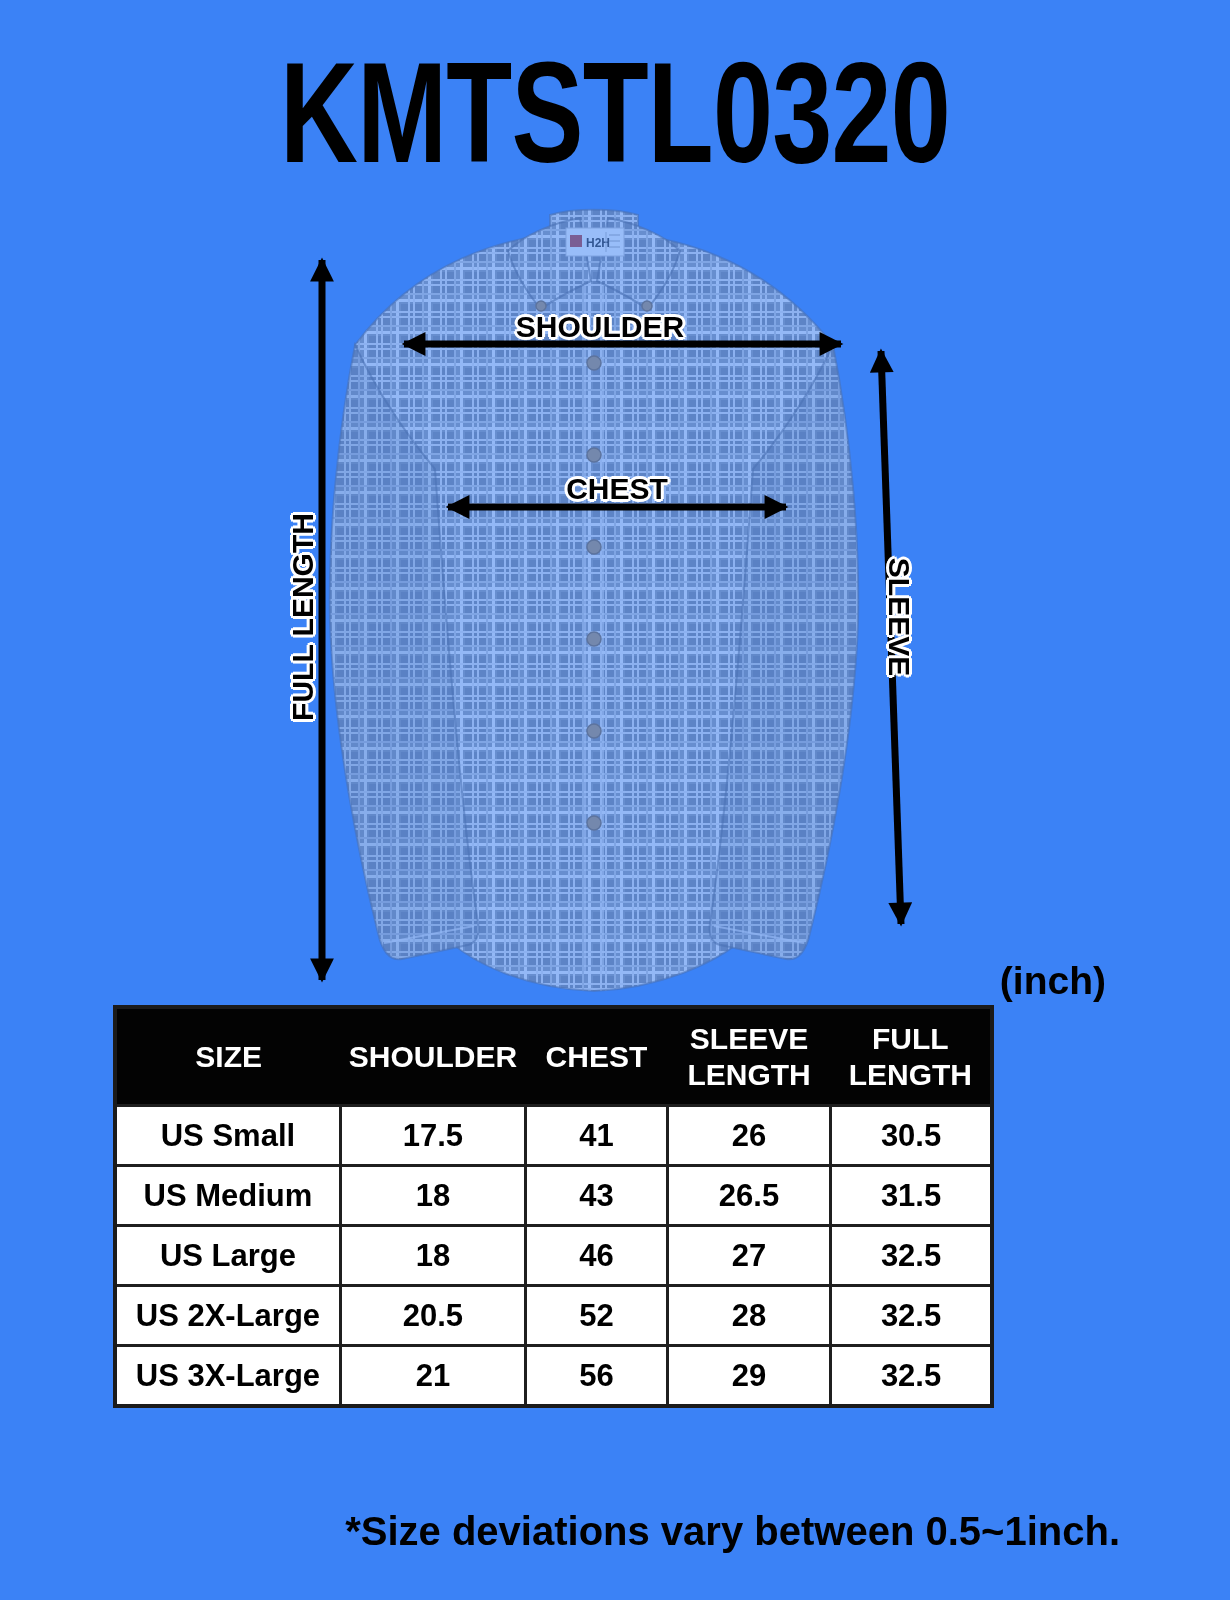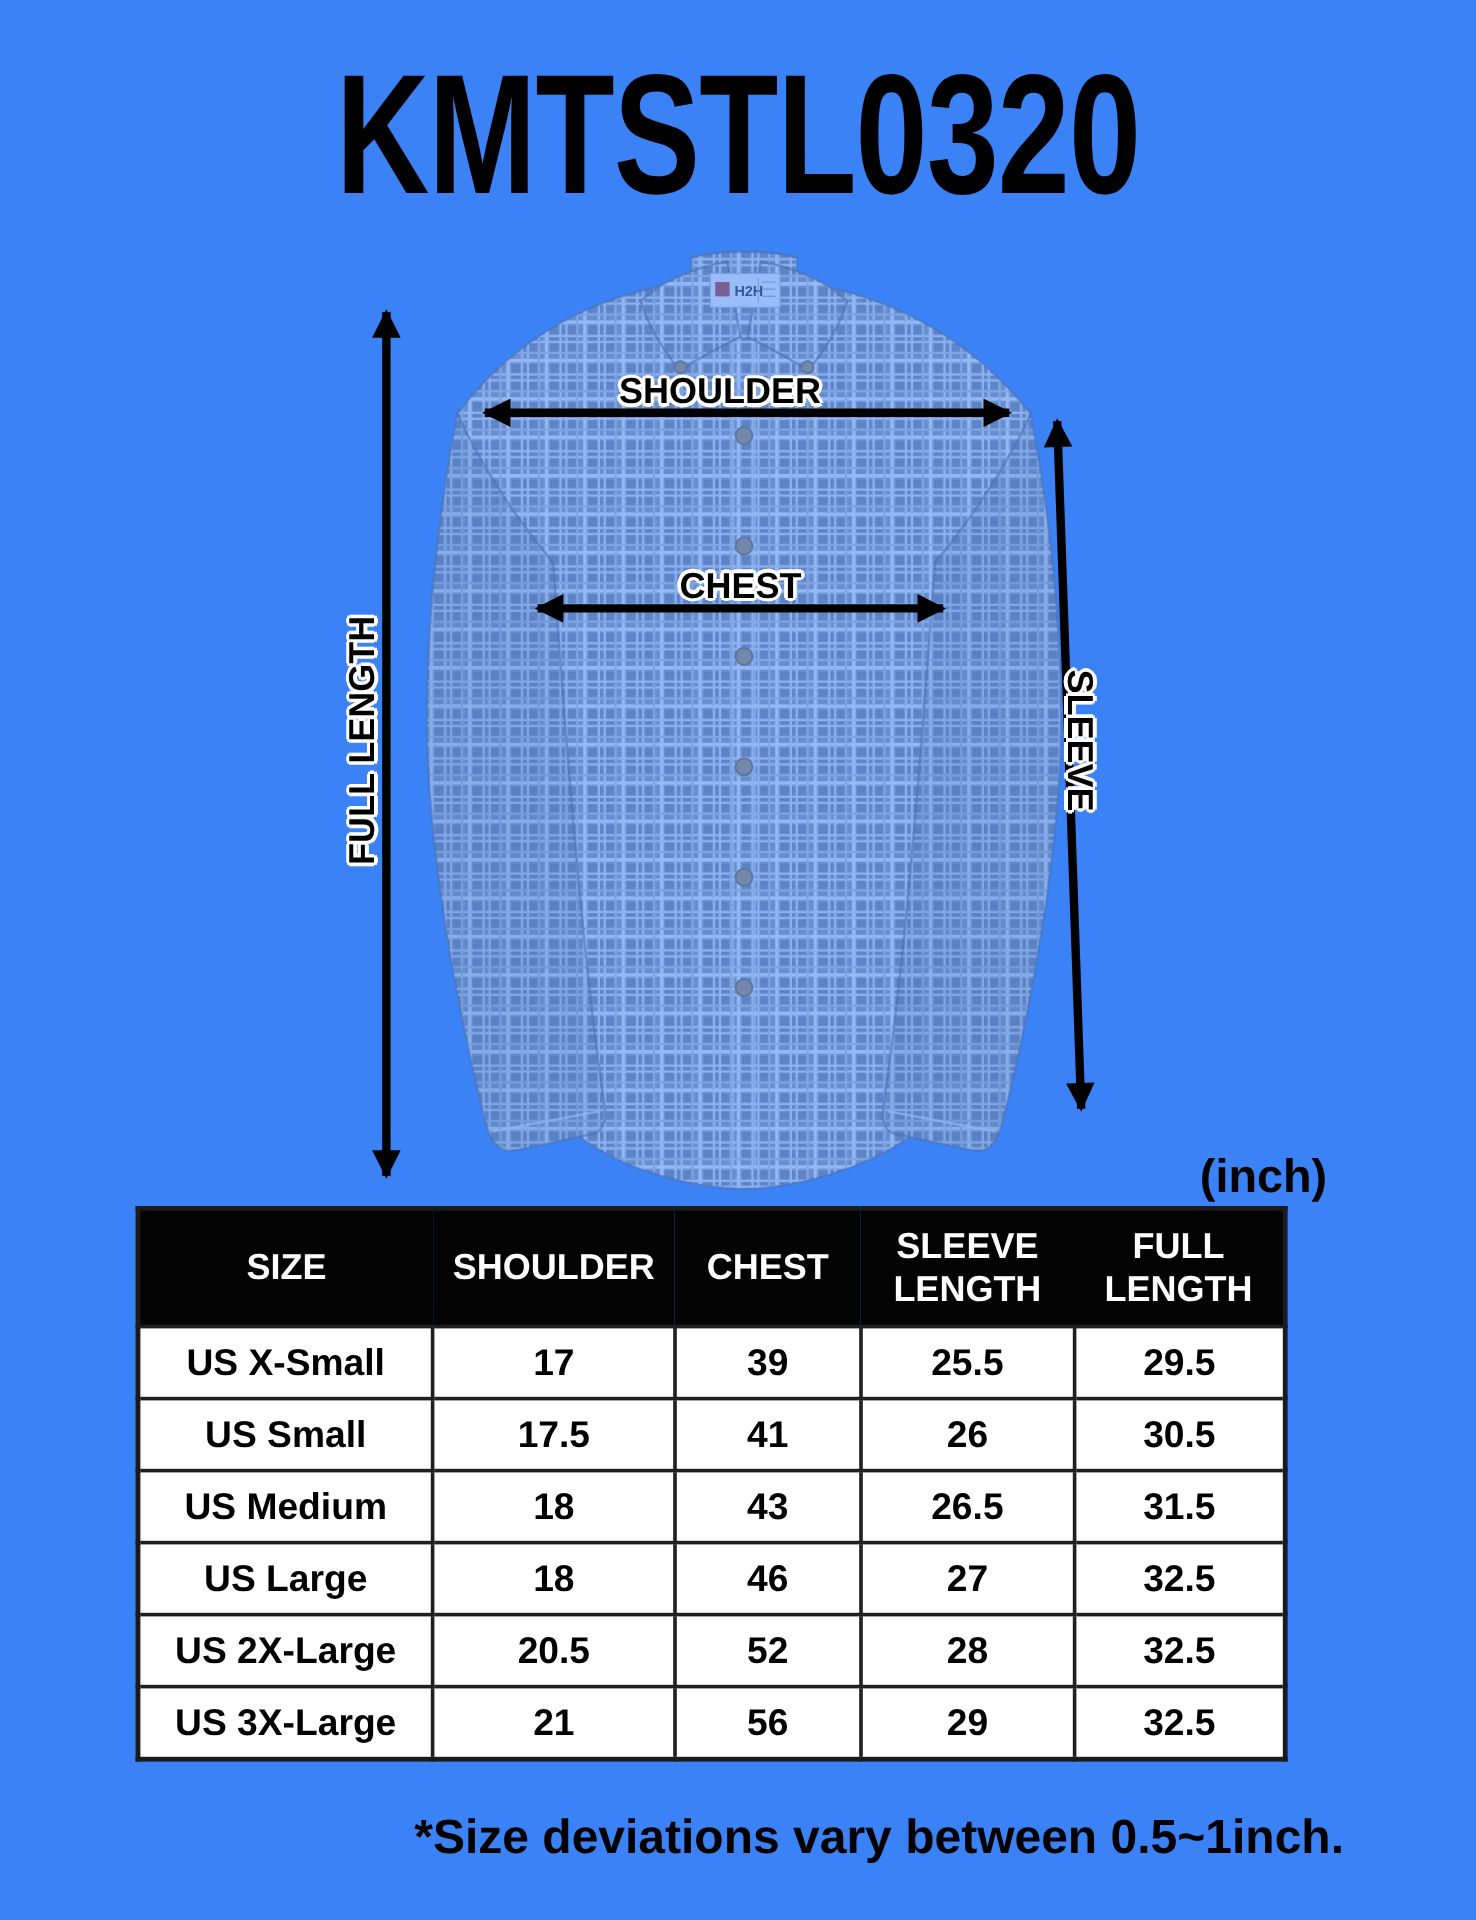--- a/index.html
+++ b/index.html
@@ -8,34 +8,34 @@
     background: #3b82f6; overflow: hidden;
     font-family: "Liberation Sans", sans-serif; font-weight: bold; color: #000;
   }
   .title {
     position: absolute; top: 42px; left: 0; width: 100%;
     text-align: center; font-size: 142px; line-height: 1.0;
     letter-spacing: -1px; white-space: nowrap;
     transform: scaleX(0.76); transform-origin: 50% 50%;
   }
   .figure { position: absolute; inset: 0; }
-  .shirt-wrap { position: absolute; left: 326px; top: 203px; width: 588px; height: 795px; opacity: 0.48; }
+  .shirt-wrap { position: absolute; left: 300px; top: 203px; width: 588px; height: 795px; opacity: 0.48; }
   .arrows { position: absolute; left: 0; top: 0; width: 1230px; height: 1600px; pointer-events: none; }
   .mlabel {
     position: absolute; font-size: 30px; line-height: 1; white-space: nowrap;
     text-shadow: -2px -2px 0 #fff, 2px -2px 0 #fff, -2px 2px 0 #fff, 2px 2px 0 #fff,
                  -3px 0 0 #fff, 3px 0 0 #fff, 0 -3px 0 #fff, 0 3px 0 #fff;
   }
   .mlabel.shoulder { left: 455px; top: 312px; width: 290px; text-align: center; }
   .mlabel.chest    { left: 472px; top: 474px; width: 290px; text-align: center; }
   .mlabel.fulllength { left: 303px; top: 617px; transform: translate(-50%,-50%) rotate(-90deg); }
   .mlabel.sleeve     { left: 899px; top: 617px; transform: translate(-50%,-50%) rotate(90deg); }
   .unit { position: absolute; top: 959px; right: 124px; font-size: 39px; }
   table.size-table {
-    position: absolute; left: 113px; top: 1005px; width: 960px;
+    position: absolute; left: 113px; top: 1005px; width: 881px;
     border-collapse: collapse; table-layout: fixed;
     border: 4px solid #1b1b1b;
   }
   table.size-table th {
     background: #030303; color: #fff; border: 0;
     font-size: 30px; line-height: 1.18; font-weight: bold;
     height: 95px; vertical-align: middle; text-align: center; padding: 0;
   }
   table.size-table td {
     border: 3px solid #1f1f1f; background: #fff;
@@ -151,27 +151,20 @@
       <tr>
         <th>SIZE</th>
         <th>SHOULDER</th>
         <th>CHEST</th>
         <th>SLEEVE LENGTH</th>
         <th>FULL LENGTH</th>
       </tr>
     </thead>
     <tbody>
       <tr>
-        <td>US X-Small</td>
-        <td>17</td>
-        <td>39</td>
-        <td>25.5</td>
-        <td>29.5</td>
-      </tr>
-      <tr>
         <td>US Small</td>
         <td>17.5</td>
         <td>41</td>
         <td>26</td>
         <td>30.5</td>
       </tr>
       <tr>
         <td>US Medium</td>
         <td>18</td>
         <td>43</td>

